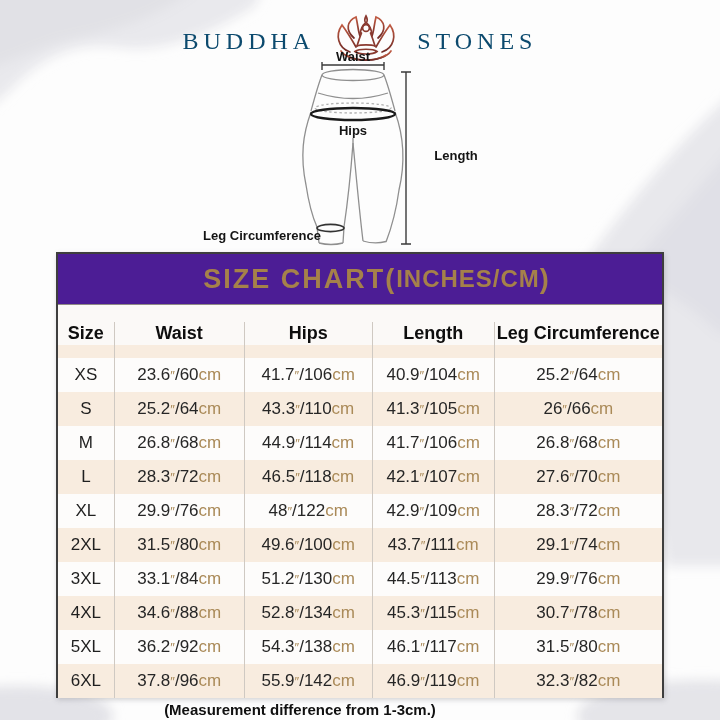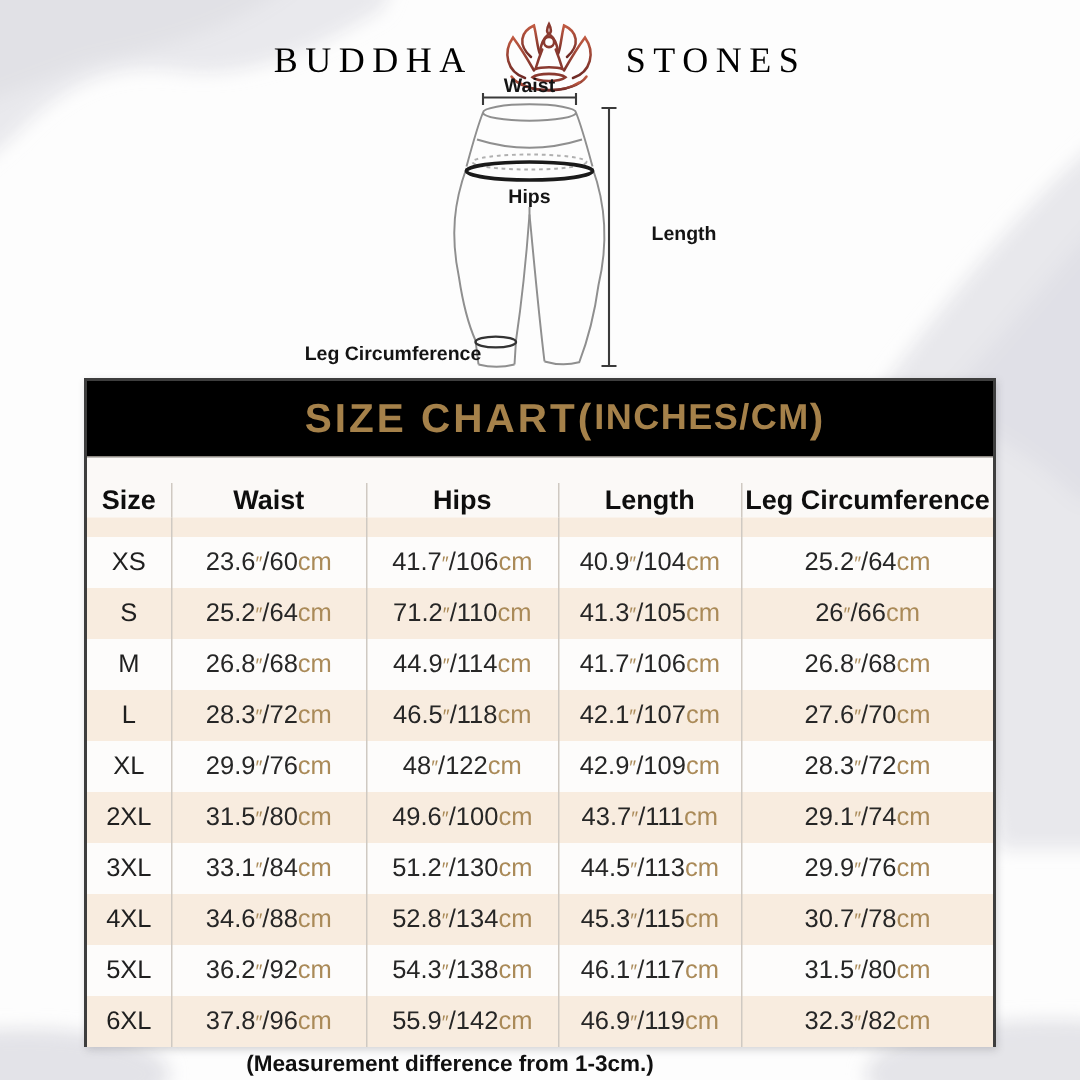--- a/index.html
+++ b/index.html
@@ -7,37 +7,37 @@
          font-family:"Liberation Sans","DejaVu Sans",sans-serif; background:#fff; }
   .page { position:relative; width:720px; height:720px; background:#fdfdfd; overflow:hidden; }
 
   
   .bg-art { position:absolute; left:0; top:0; z-index:0; }
 
   
   .brand { position:absolute; left:0; top:14px; width:720px; display:flex;
            justify-content:center; align-items:center; gap:14px; z-index:2; }
   .brand-word { font-family:"Liberation Serif","DejaVu Serif",serif; font-size:24px;
-                letter-spacing:5px; color:#000000; }
+                letter-spacing:5px; color:#0c4a6e; }
   .lotus { width:74px; height:54px; }
 
   
   .diagram { position:absolute; left:200px; top:48px; width:300px; height:210px; z-index:2; }
   .diagram svg { position:absolute; left:0; top:0; }
   .dlabel { position:absolute; font-size:13px; font-weight:bold; color:#141414; text-align:center; }
   .lbl-waist  { left:123px; top:1px;   width:60px; }
   .lbl-hips   { left:123px; top:75px;  width:60px; }
   .lbl-length { left:216px; top:100px; width:80px; }
   .lbl-leg    { left:0px;   top:180px; width:124px; }
 
   
   .size-table { position:absolute; left:56px; top:252px; width:608px; height:446px;
                 box-sizing:border-box; border:2px solid #3e3e3e; background:#fdfcfb;
                 z-index:3; box-shadow:1px 2px 5px rgba(90,90,100,0.25); }
-  .title-bar { height:50px; background:#000000; border-bottom:1px solid #8f8a84;
+  .title-bar { height:50px; background:#4c1d95; border-bottom:1px solid #8f8a84;
                display:flex; align-items:center; justify-content:center;padding-left:32px; }
   .title-main  { font-size:27px; font-weight:bold; letter-spacing:2px; color:#a5814a; }
   .title-sub   { font-size:24px; font-weight:bold; letter-spacing:1px; color:#a5814a; }
   .title-close { font-size:27px; font-weight:bold; color:#a5814a; }
 
   .row { display:flex; width:100%; }
   .cell { box-sizing:border-box; display:flex; align-items:center; justify-content:center;
           border-right:1px solid #cfc9c2; font-size:17px; color:#262626; white-space:nowrap; }
   .cell:last-child { border-right:none; }
   .c0 { width:9.4%; } .c1 { width:21.5%; } .c2 { width:21.2%; } .c3 { width:20.2%; } .c4 { width:27.7%; }
@@ -206,21 +206,21 @@
         <div class="row">
           <div class="cell c0 size-val">S</div>
           <div class="cell c1">
             <span class="num">25.2</span>
             <span class="unit sup">″</span>
             <span class="num">/</span>
             <span class="num">64</span>
             <span class="unit">cm</span>
           </div>
           <div class="cell c2">
-            <span class="num">71.2</span>
+            <span class="num">43.3</span>
             <span class="unit sup">″</span>
             <span class="num">/</span>
             <span class="num">110</span>
             <span class="unit">cm</span>
           </div>
           <div class="cell c3">
             <span class="num">41.3</span>
             <span class="unit sup">″</span>
             <span class="num">/</span>
             <span class="num">105</span>

